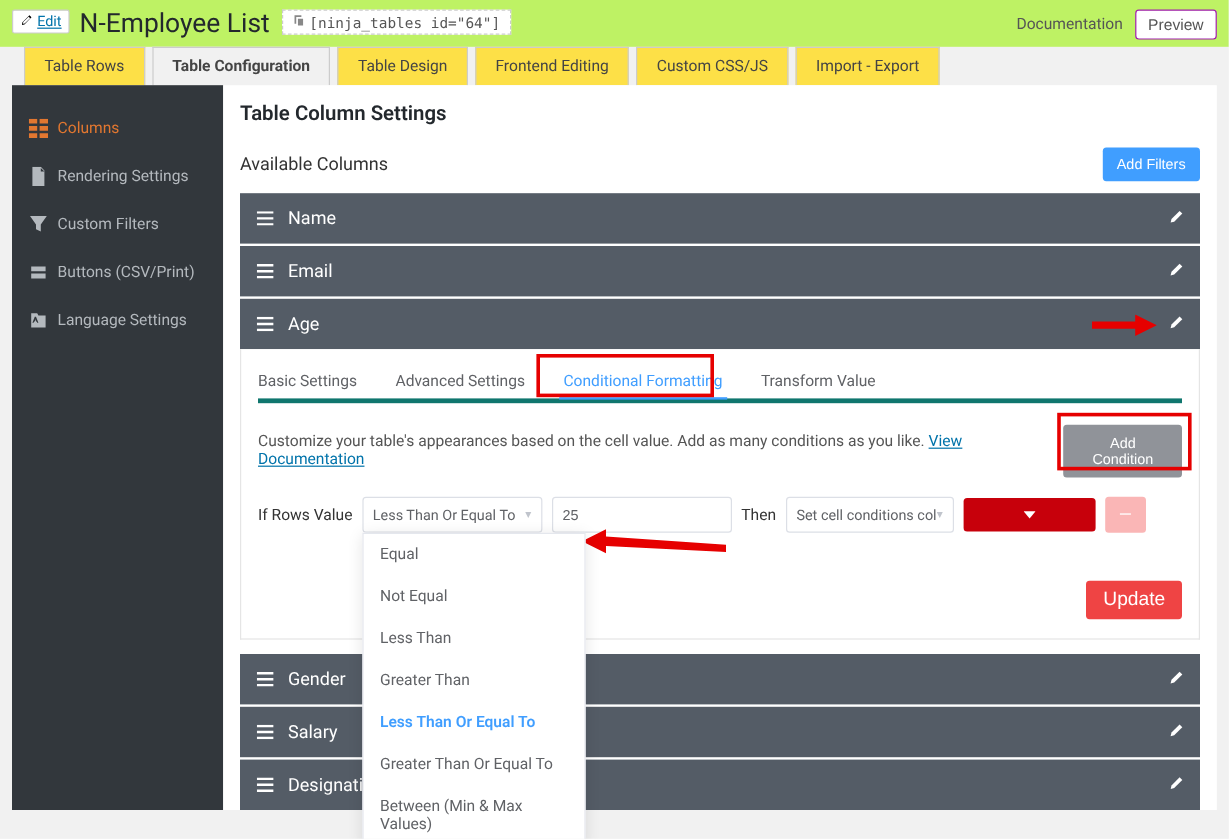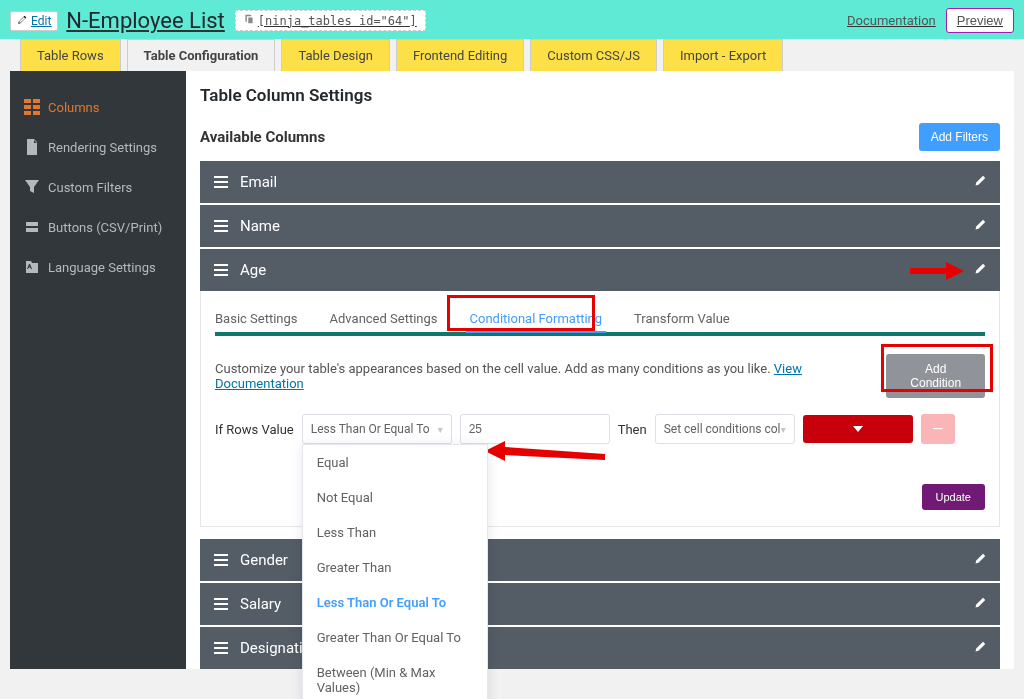--- a/index.html
+++ b/index.html
@@ -1,19 +1,19 @@
 <!DOCTYPE html>
 <html><head>
 <meta charset="utf-8">
 <style>
   * { box-sizing: border-box; margin: 0; padding: 0; }
   body { font-family: -apple-system, BlinkMacSystemFont, "Segoe UI", Roboto, sans-serif; font-size: 13px; background: #f1f1f1; color: #333; width: 1024px; height: 699px; overflow: hidden; }
 
   
-  .topbar { display: flex; align-items: center; padding: 8px 10px 6px 10px; background: #5eead4; text-decoration: underline; }
+  .topbar { display: flex; align-items: flex-start; padding: 8px 10px 6px 10px; background: #bef264; }
   .edit-link { display: inline-flex; align-items: center; border: 1px solid #ccc; background: #fff; padding: 2px 6px; border-radius: 2px; font-size: 12px; margin-right: 8px; }
   .edit-link .pencil { color: #0073aa; margin-right: 4px; }
   .edit-link-text { color: #0073aa; text-decoration: underline; }
   .page-title { font-size: 22px; font-weight: 400; color: #23282d; margin-right: 10px; }
   .shortcode-box { display: inline-flex; align-items: center; border: 1px dashed #ccc; background: #fff; padding: 2px 8px; font-family: monospace; font-size: 12px; color: #555; }
   .copy-icon { margin-right: 4px; color: #888; }
   .topbar-right { margin-left: auto; display: flex; align-items: center; gap: 10px; }
   .doc-link { color: #555; font-size: 13px; }
   .preview-btn { border: 1px solid #a21caf; background: #fff; padding: 4px 10px; border-radius: 3px; font-size: 13px; color: #555; cursor: pointer; }
 
@@ -26,21 +26,21 @@
   .layout { display: flex; margin: 0 10px; }
   .sidebar { width: 176px; background: #32373c; padding-top: 16px; }
   .side-item { display: flex; align-items: center; gap: 8px; color: #b4b9be; padding: 12px 14px; cursor: pointer; font-size: 13px; }
   .side-item.active { color: #e27730; }
   .side-item svg, .side-item .glyph { width: 16px; height: 16px; flex-shrink: 0; fill: currentColor; }
 
   .main { flex: 1; background: #fff; padding: 14px 14px 0 14px; position: relative; }
   .section-header { font-size: 17px; font-weight: 600; color: #23282d; margin-bottom: 18px; }
 
   .avail-row { display: flex; align-items: center; justify-content: space-between; margin-bottom: 10px; }
-  .avail-title { font-size: 15px; font-weight: 700; }
+  .avail-title { font-size: 15px; font-weight: 400; }
   .add-col-btn { background: #409eff; color: #fff; border: none; padding: 7px 12px; border-radius: 3px; font-size: 12px; cursor: pointer; }
 
   .col-list { display: flex; flex-direction: column; gap: 2px; }
   .col-item { background: #545c66; color: #fff; display: flex; align-items: center; padding: 12px 14px; font-size: 15px; }
   .drag-handle { margin-right: 12px; display: inline-flex; }
   .drag-handle svg { fill: #fff; width: 14px; height: 12px; }
   .col-item .pencil-edit { margin-left: auto; cursor: pointer; }
   .col-item .pencil-edit svg { fill: #fff; width: 12px; height: 12px; }
 
   
@@ -60,21 +60,21 @@
   .cond-label { font-size: 13px; color: #333; }
   .el-select, .el-input { display: inline-flex; align-items: center; border: 1px solid #dcdfe6; border-radius: 3px; background: #fff; height: 30px; padding: 0 8px; font-size: 12px; color: #606266; }
   .el-select { width: 150px; justify-content: space-between; cursor: pointer; }
   .el-select.wide { width: 140px; }
   .el-input { width: 150px; }
   .color-swatch { width: 110px; height: 28px; background: #c7000b; border-radius: 3px; display: inline-flex; align-items: center; justify-content: center; cursor: pointer; }
   .color-swatch svg { fill: #fff; width: 10px; height: 10px; }
   .delete-btn { width: 34px; height: 30px; background: #fab6b6; border-radius: 3px; display: inline-flex; align-items: center; justify-content: center; cursor: pointer; color: #fff; font-size: 14px; }
 
   .update-row { display: flex; justify-content: flex-end; margin-top: 40px; padding-bottom: 16px; }
-  .update-btn { background: #701a75; color: #fff; border: none; padding: 7px 14px; border-radius: 3px; font-size: 11px; cursor: pointer; }
+  .update-btn { background: #ef4444; color: #fff; border: none; padding: 7px 14px; border-radius: 3px; font-size: 16px; cursor: pointer; }
 
   
   .dropdown { position: absolute; top: 30px; left: 0; width: 186px; background: #fff; border: 1px solid #e4e7ed; box-shadow: 0 2px 12px rgba(0,0,0,0.1); z-index: 50; }
   .dropdown-item { padding: 10px 14px; font-size: 13px; color: #606266; cursor: pointer; }
   .dropdown-item.selected { color: #409eff; font-weight: 600; }
 
   .arrow-annot { position: absolute; }
   .arrow-annot svg { fill: #e60000; }
 
   .chev { font-size: 10px; color: #c0c4cc; }
@@ -156,32 +156,32 @@
       <button class="add-col-btn">Add Filters</button>
     </div>
 
     <div class="col-list">
       <div class="col-item">
         <span class="drag-handle">
             <svg viewBox="0 0 14 12">
               <path d="M0 0h14v2H0V0zm0 5h14v2H0V5zm0 5h14v2H0v-2z"></path>
             </svg>
           </span>
+        <span>Name</span>
+        <span class="pencil-edit"><svg viewBox="0 0 16 16">
+              <path d="M12 1l3 3-9 9-4 1 1-4 9-9z"></path>
+            </svg></span>
+      </div>
+      <div class="col-item">
+        <span class="drag-handle">
+            <svg viewBox="0 0 14 12">
+              <path d="M0 0h14v2H0V0zm0 5h14v2H0V5zm0 5h14v2H0v-2z"></path>
+            </svg>
+          </span>
         <span>Email</span>
-        <span class="pencil-edit"><svg viewBox="0 0 16 16">
-              <path d="M12 1l3 3-9 9-4 1 1-4 9-9z"></path>
-            </svg></span>
-      </div>
-      <div class="col-item">
-        <span class="drag-handle">
-            <svg viewBox="0 0 14 12">
-              <path d="M0 0h14v2H0V0zm0 5h14v2H0V5zm0 5h14v2H0v-2z"></path>
-            </svg>
-          </span>
-        <span>Name</span>
         <span class="pencil-edit"><svg viewBox="0 0 16 16">
               <path d="M12 1l3 3-9 9-4 1 1-4 9-9z"></path>
             </svg></span>
       </div>
       <div class="col-item" style="position:relative;">
         <span class="drag-handle">
             <svg viewBox="0 0 14 12">
               <path d="M0 0h14v2H0V0zm0 5h14v2H0V5zm0 5h14v2H0v-2z"></path>
             </svg>
           </span>

